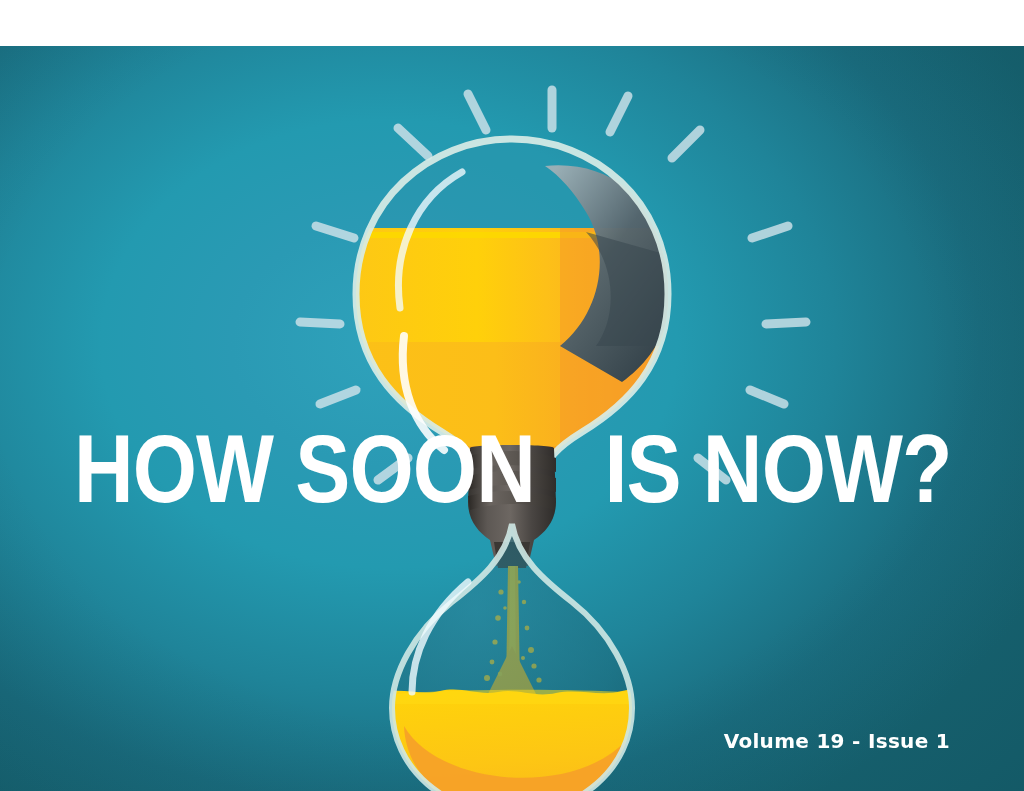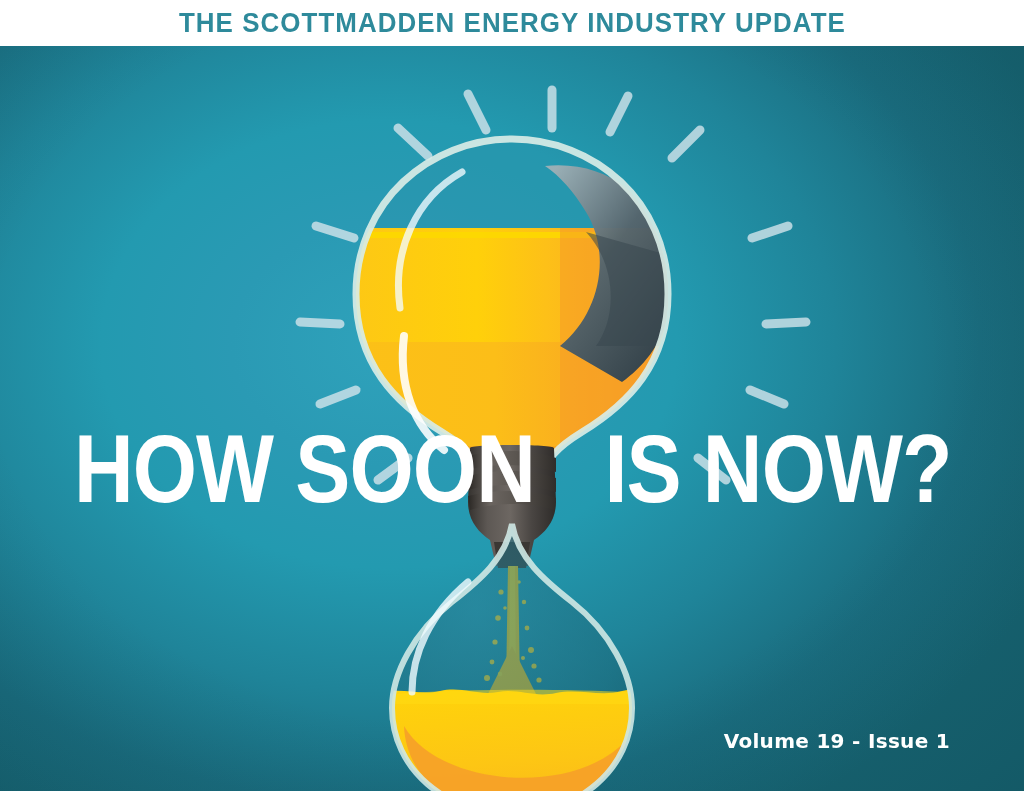--- a/index.html
+++ b/index.html
@@ -111,23 +111,20 @@
     letter-spacing: 0.3px;
     color: #ffffff;
     white-space: nowrap;
   }
 </style>
 </head>
 <body>
 
 <div id="cover">
 
-  <div class="header-band">
-    <div class="header-title">THE SCOTTMADDEN ENERGY INDUSTRY UPDATE</div>
-  </div>
 
   <div class="stage">
 
     <div class="art-layer">
       <svg width="1024" height="745" viewBox="0 0 1024 745">
         <defs>
 
           <linearGradient id="sandTop" x1="0" y1="0" x2="1" y2="0">
             <stop offset="0%" stop-color="#fdc716"></stop>
             <stop offset="40%" stop-color="#ffd00a"></stop>

